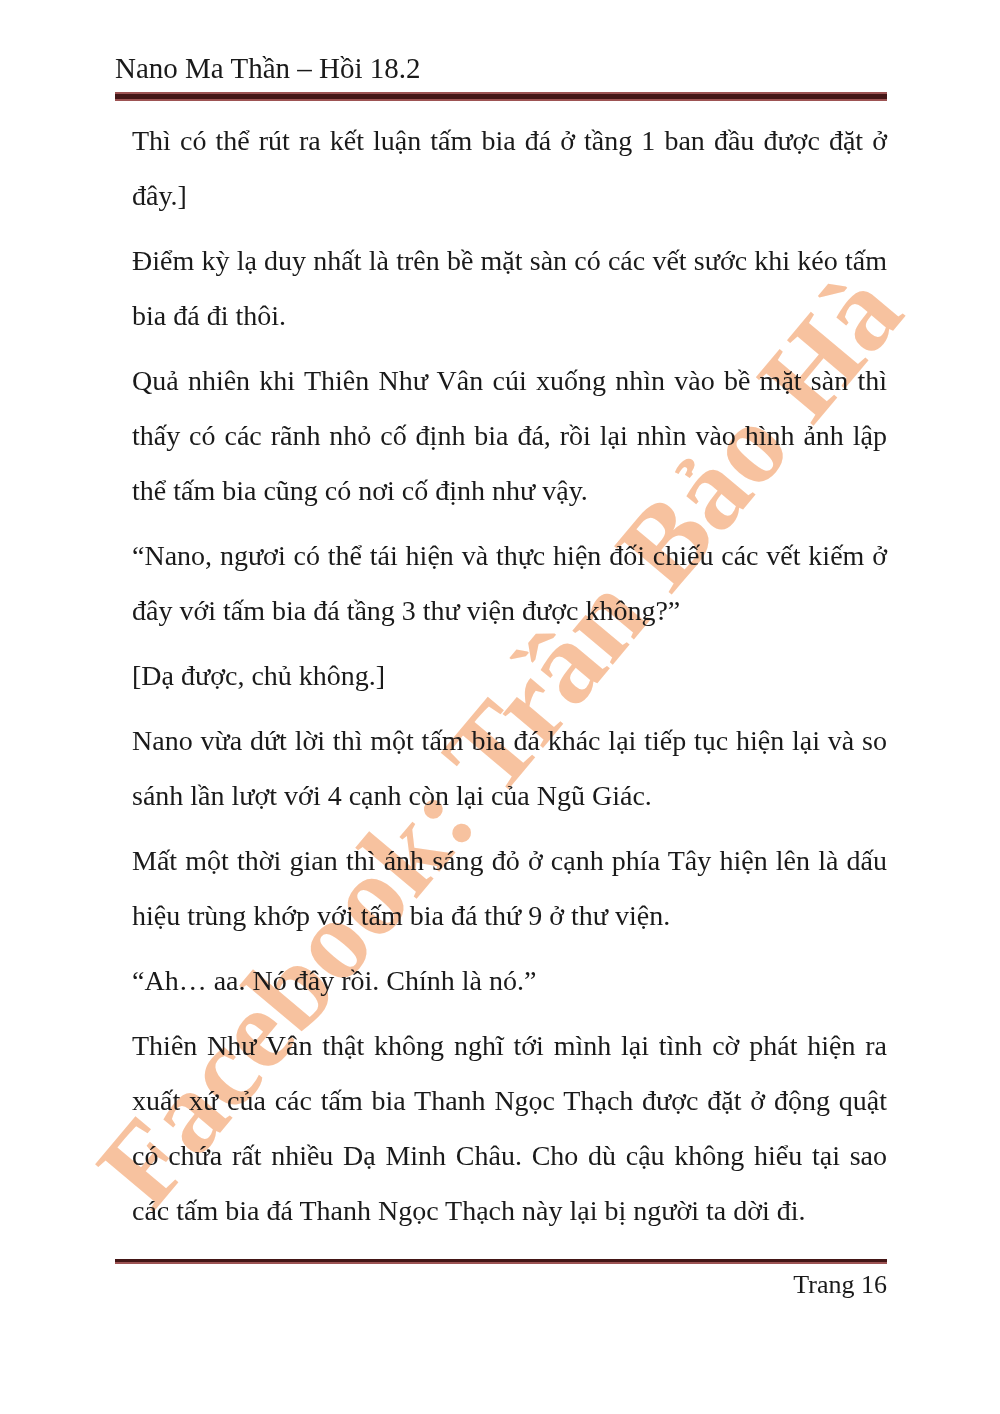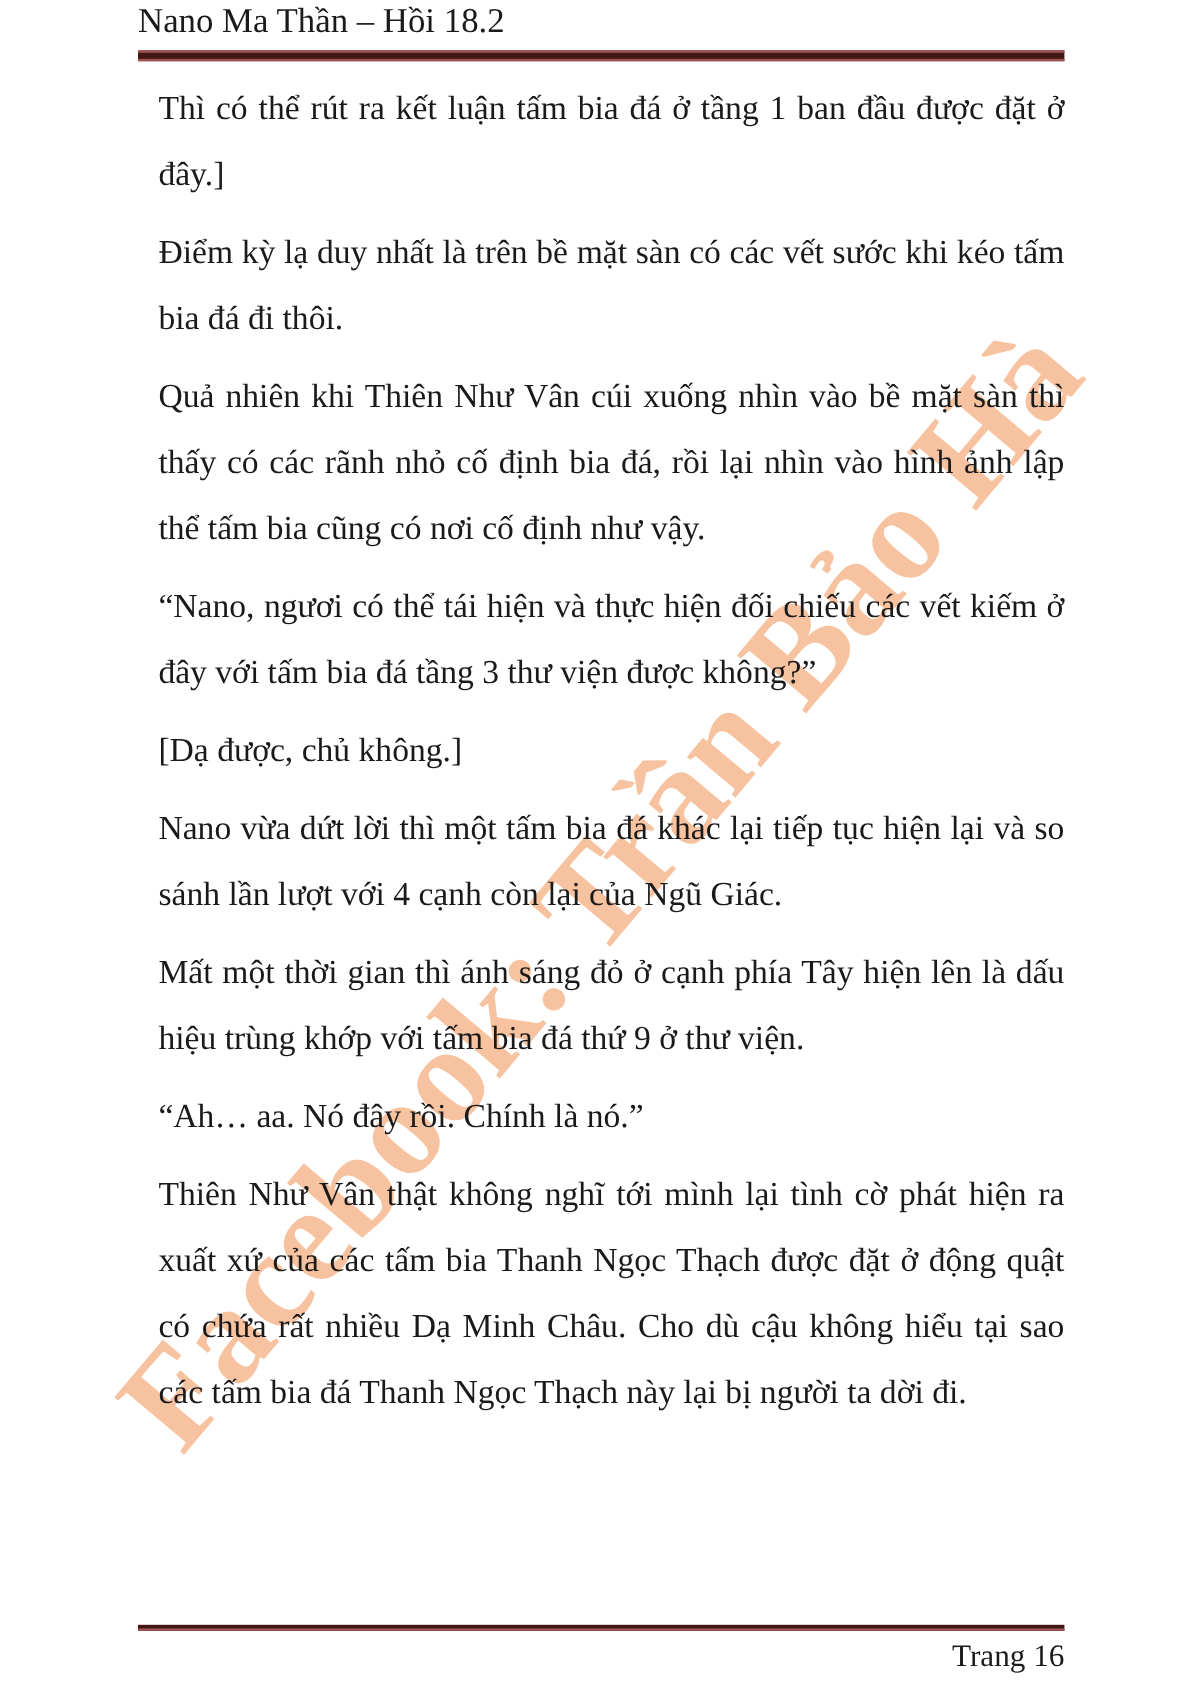--- a/index.html
+++ b/index.html
@@ -18,20 +18,21 @@
   }
   .content-col {
     position: relative;
     z-index: 1;
     margin: 0 113px 0 115px;
   }
   .header {
     display: flex;
     justify-content: space-between;
     align-items: baseline;
+    padding-top: 50px;
     font-size: 29px;
     line-height: 36px;
     white-space: nowrap;
   }
   .rule {
     width: 100%;
   }
   .rule-header {
     margin-top: 6px;
     height: 5px;
@@ -45,21 +46,21 @@
   }
   .body-text p {
     margin: 0 0 10px 17px;
     font-size: 28px;
     line-height: 55px;
   }
   .footer {
     position: absolute;
     left: 115px;
     right: 113px;
-    top: 1354px;
+    top: 1259px;
     z-index: 1;
   }
   .rule-footer {
     height: 3px;
     background: #431616;
     border-bottom: 2px solid #9d5353;
   }
   .page-number {
     margin-top: 4px;
     text-align: right;

